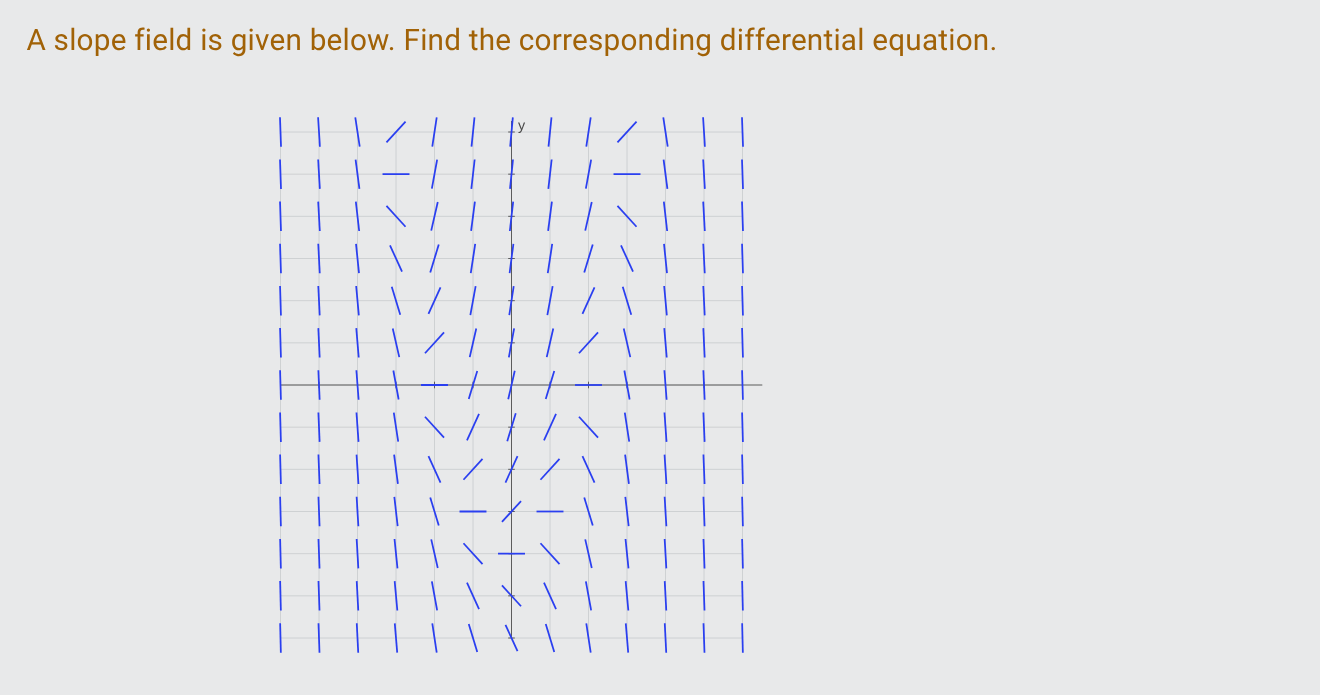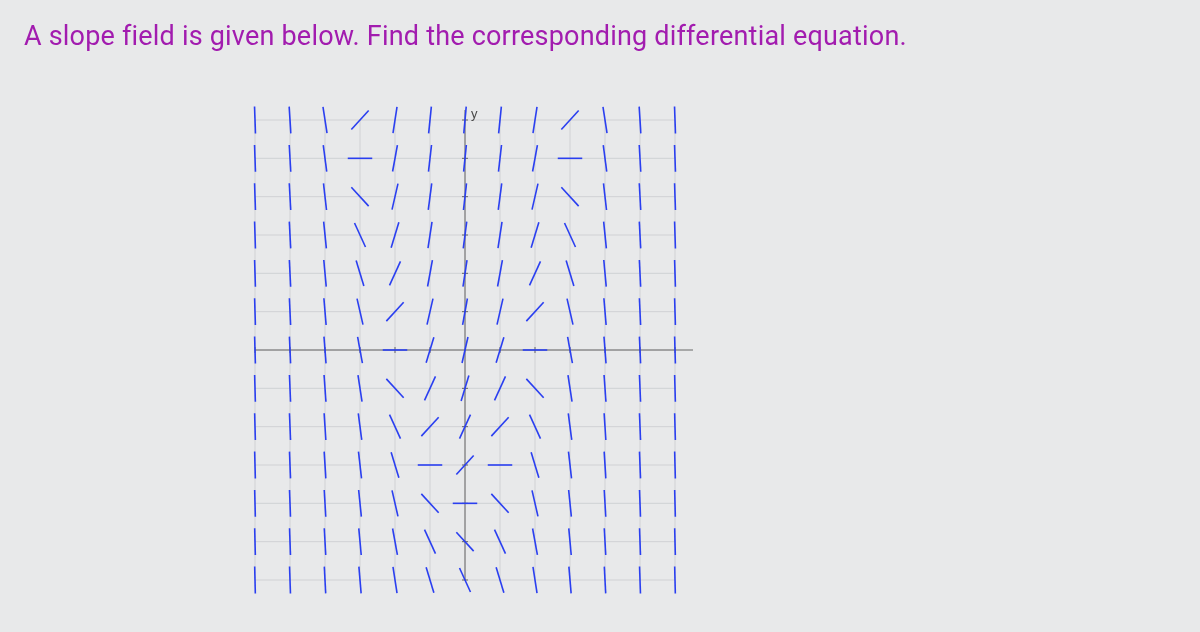--- a/index.html
+++ b/index.html
@@ -14,21 +14,21 @@
   .page {
     position: relative;
     width: 1200px;
     height: 632px;
   }
   .prompt {
     position: absolute;
     left: 24px;
     top: 20px;
     font-size: 27px;
-    color: #a21caf;
+    color: #a16207;
     font-weight: 400;
     letter-spacing: 0.2px;
   }
   .figure {
     position: absolute;
     left: 235px;
     top: 100px;
     width: 460px;
     height: 500px;
   }

